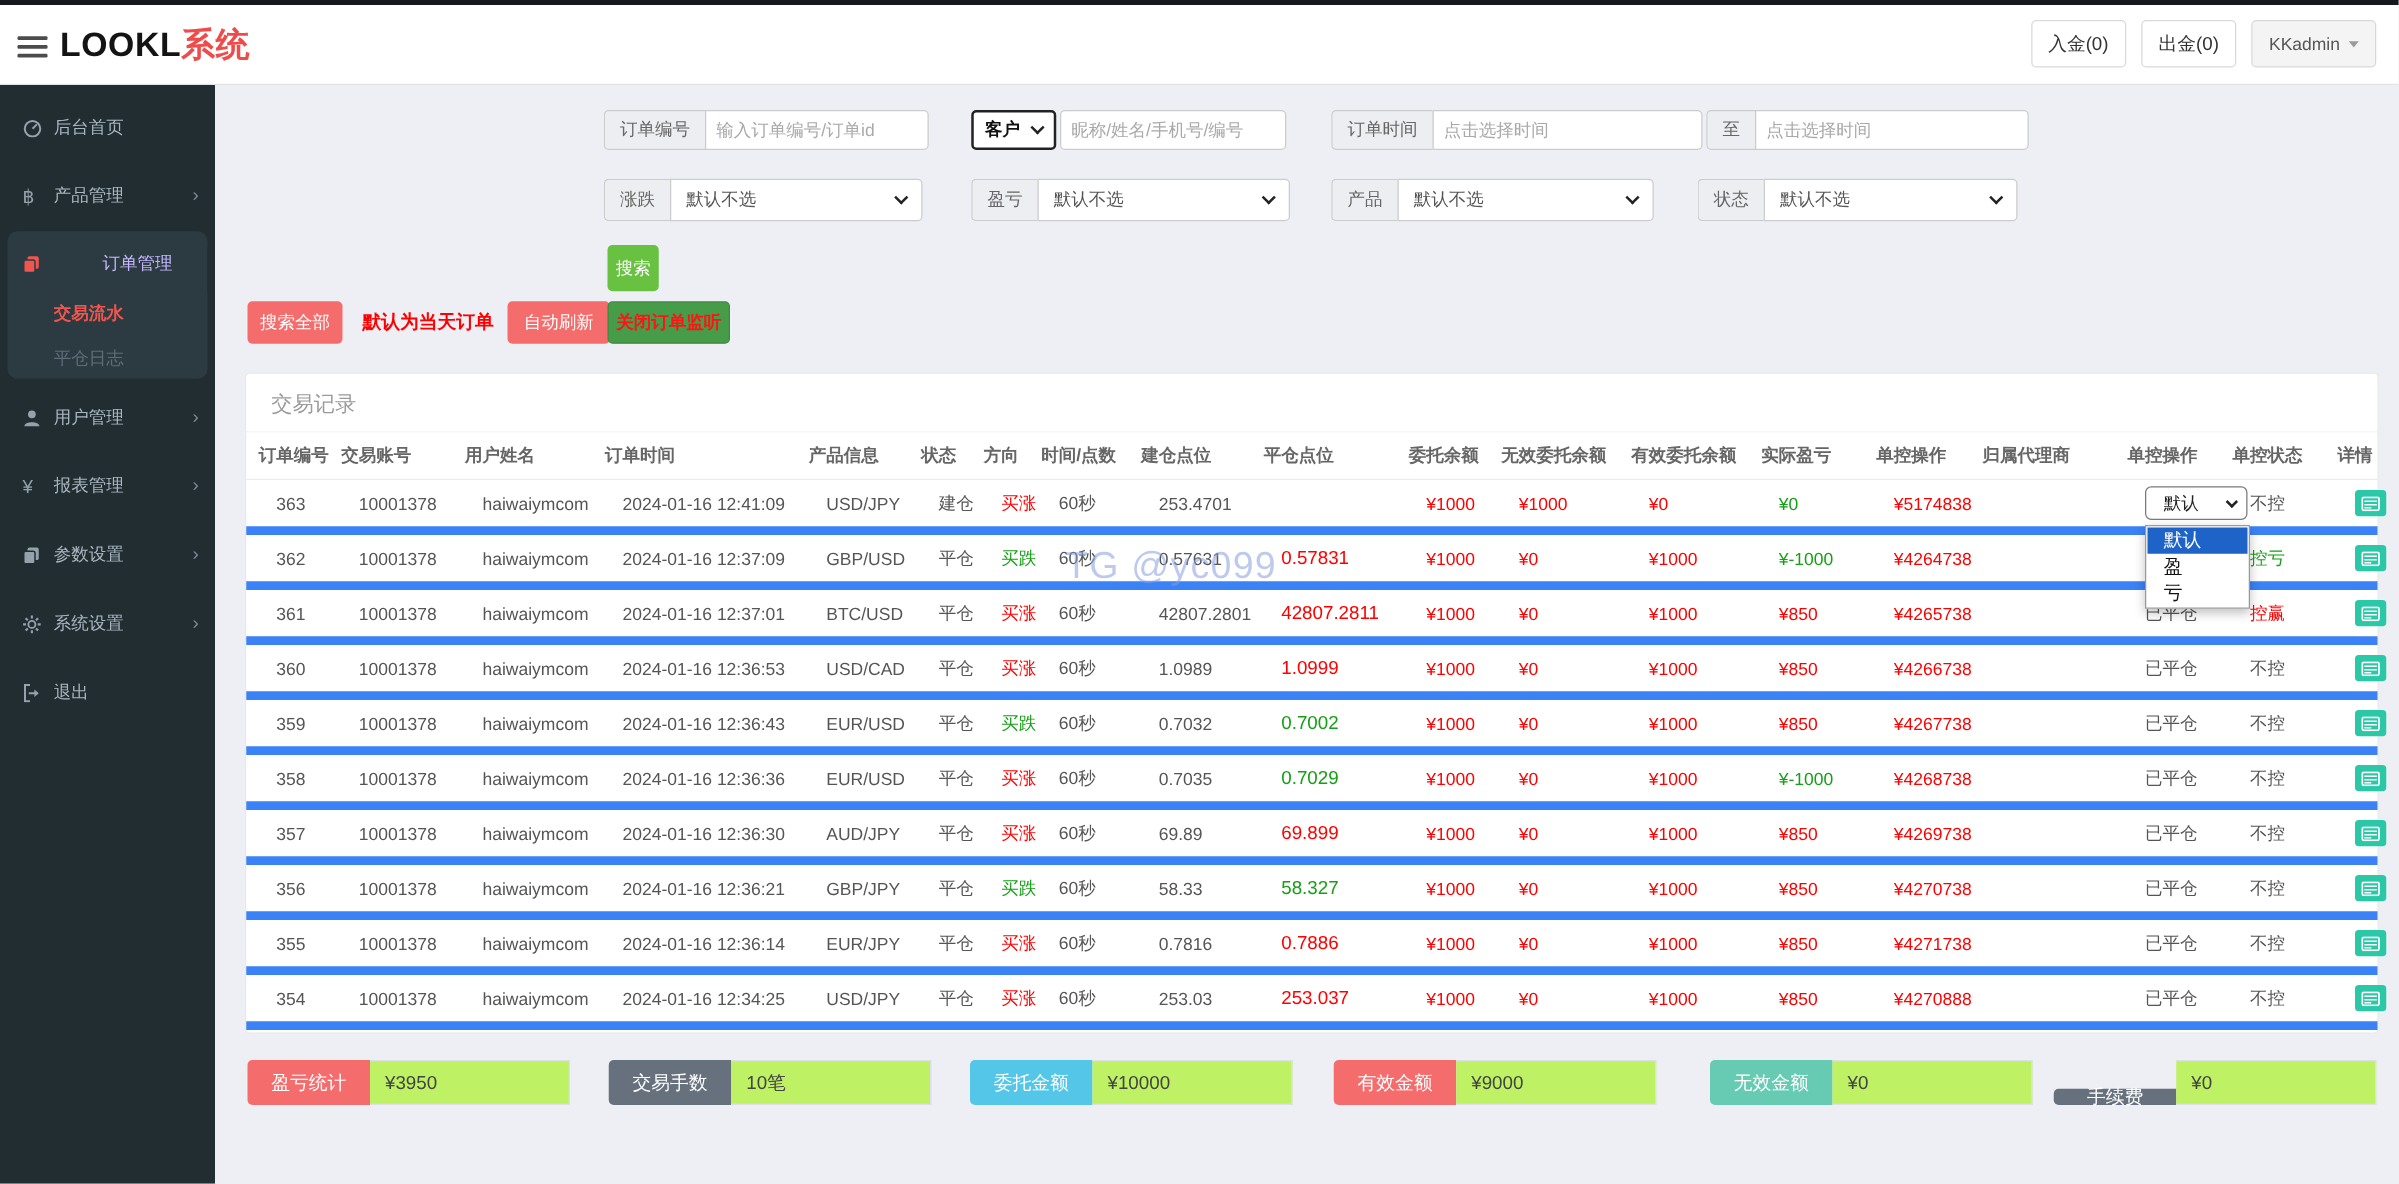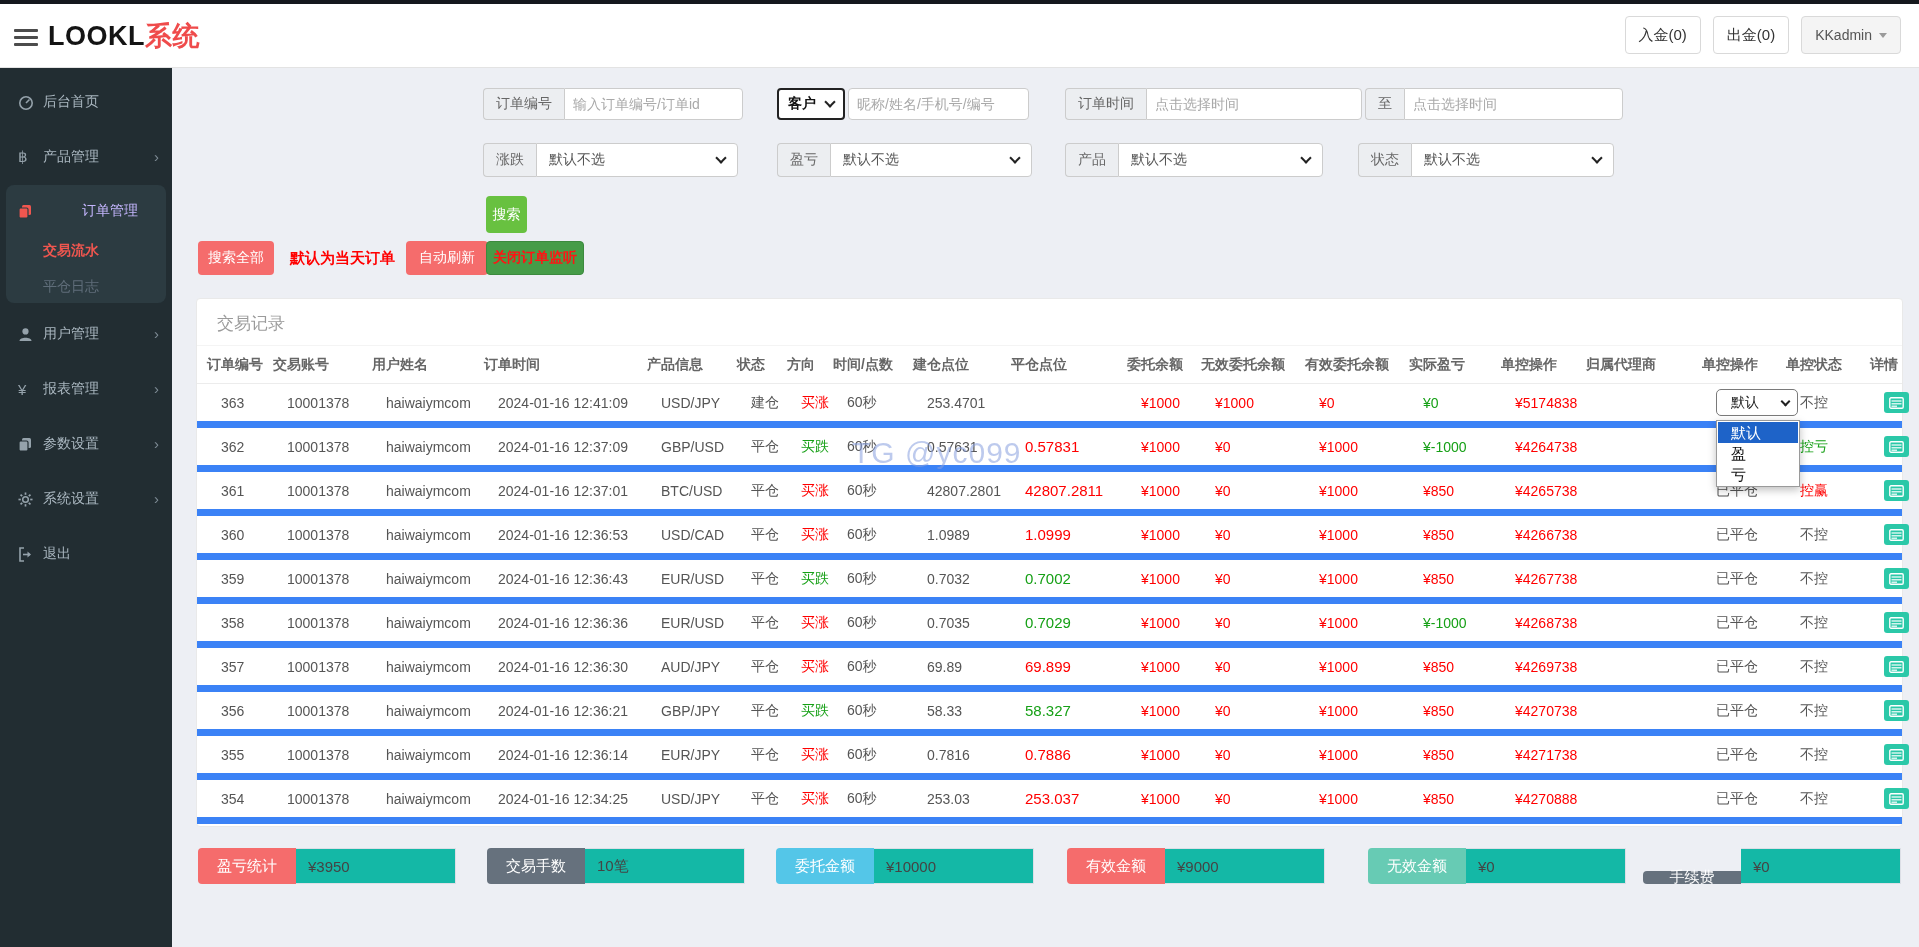--- a/index.html
+++ b/index.html
@@ -69,21 +69,21 @@
   .opt { height:21px; line-height:21px; padding-left:13px; font-size:15px; color:#111; cursor:pointer; }
   .opt.sel { background:#1e63c8; color:#fff; }
 
   .detail-btn { width:25px; height:21px; background:#2bc8a8; border:none; border-radius:3px; display:inline-flex; align-items:center; justify-content:center; cursor:pointer; }
 
   .watermark { position:absolute; left:680px; top:368px; font-size:30px; color:rgba(135,158,222,0.55); z-index:6; pointer-events:none; letter-spacing:1px; }
 
   
   .sum-group { position:absolute; top:780px; display:flex; height:36px; }
   .sum-label { width:98px; color:#fff; font-size:15px; font-weight:normal; display:flex; align-items:center; justify-content:center; border-radius:4px 0 0 4px; }
-  .sum-value { width:160px; background:#14b8a6; border:1px solid #dcdfe6; border-left:none; display:flex; align-items:center; padding-left:12px; font-size:15px; color:#444; }
+  .sum-value { width:160px; background:#bef264; border:1px solid #dcdfe6; border-left:none; display:flex; align-items:center; padding-left:12px; font-size:15px; color:#444; }
 </style>
 </head>
 <body>
 
 <div id="root">
   <div class="topstrip"></div>
 
   <header>
     <div class="hamburger">
         <span></span>

